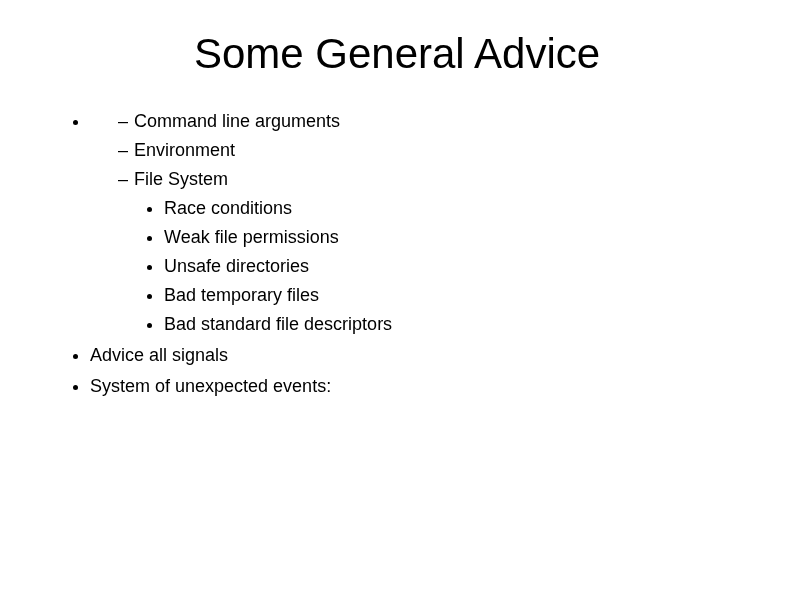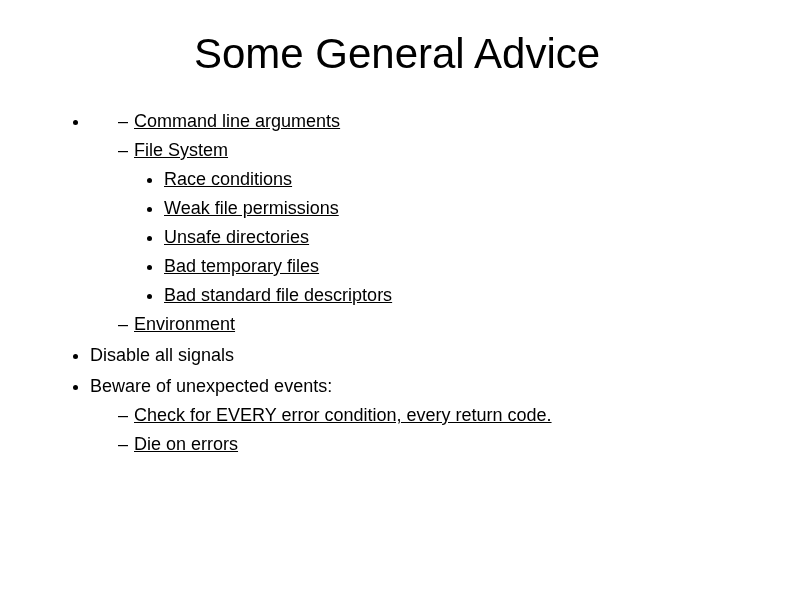--- a/index.html
+++ b/index.html
@@ -43,21 +43,20 @@
     }
 
     ul.level1 > li {
       margin-bottom: 4px;
     }
 
     ul.level2 {
       list-style: none;
       padding-left: 28px;
       margin-top: 2px;
-      text-decoration: underline;
     }
 
     ul.level2 > li {
       position: relative;
       padding-left: 16px;
       margin-bottom: 2px;
     }
 
     ul.level2 > li::before {
       content: '–';
@@ -83,56 +82,48 @@
 
   <div class="content">
     <ul class="level1">
 
       <li>
         <ul class="level2">
           <li>
             <span>Command line arguments</span>
           </li>
           <li>
+            <span>Environment</span>
+          </li>
+          <li>
             <span>File System</span>
             <ul class="level3">
               <li>
                 <span>Race conditions</span>
               </li>
               <li>
                 <span>Weak file permissions</span>
               </li>
               <li>
                 <span>Unsafe directories</span>
               </li>
               <li>
                 <span>Bad temporary files</span>
               </li>
               <li>
                 <span>Bad standard file descriptors</span>
               </li>
             </ul>
           </li>
-          <li>
-            <span>Environment</span>
-          </li>
         </ul>
       </li>
 
       <li>
-        <span>Disable all signals</span>
+        <span>Advice all signals</span>
       </li>
 
       <li>
-        <span>Beware of unexpected events:</span>
-        <ul class="level2">
-          <li>
-            <span>Check for EVERY error condition, every return code.</span>
-          </li>
-          <li>
-            <span>Die on errors</span>
-          </li>
-        </ul>
+        <span>System of unexpected events:</span>
       </li>
 
     </ul>
   </div>
 </div>
 
 </body></html>

